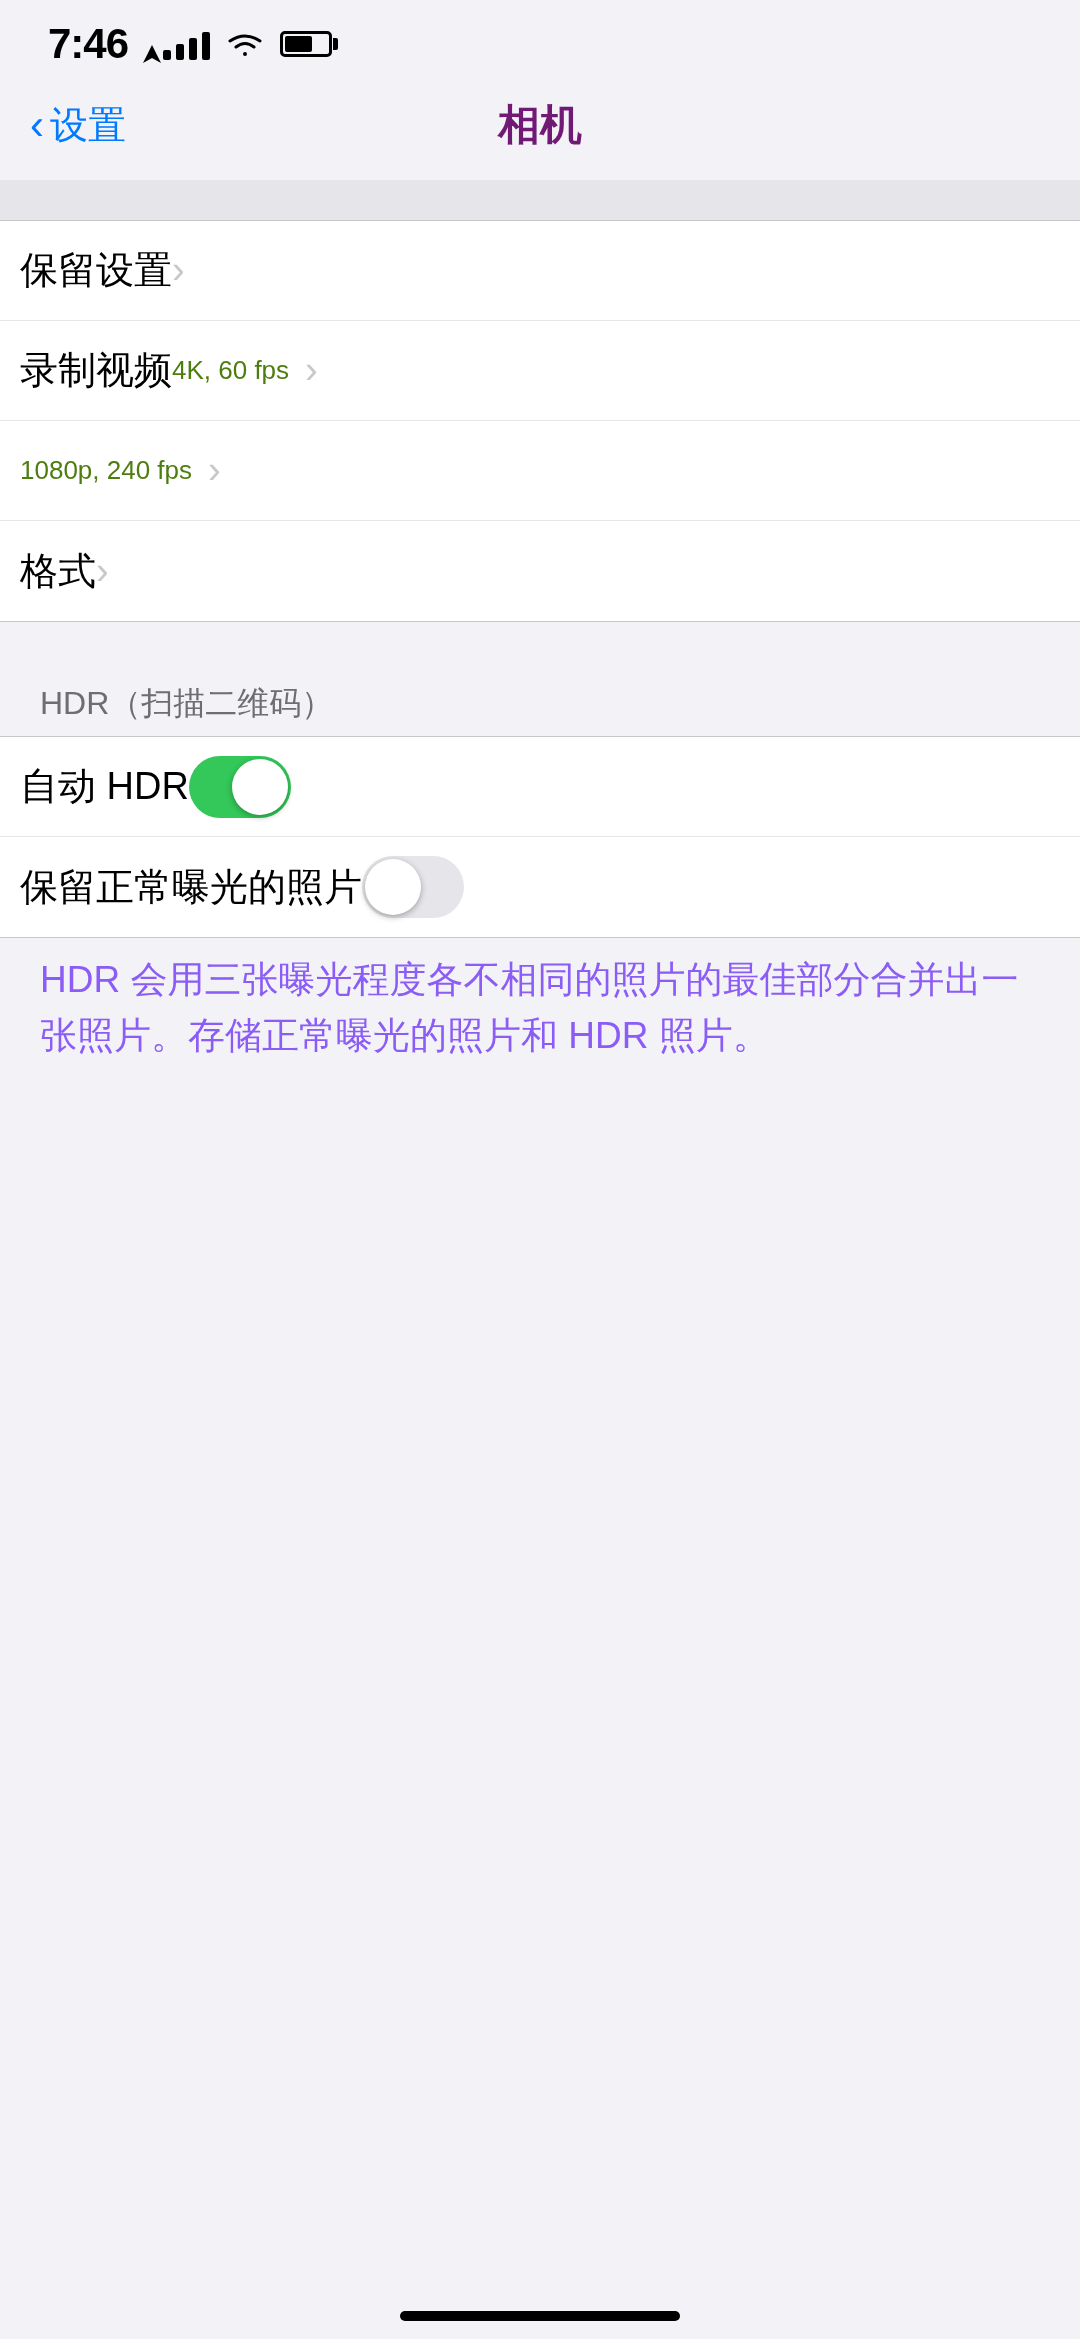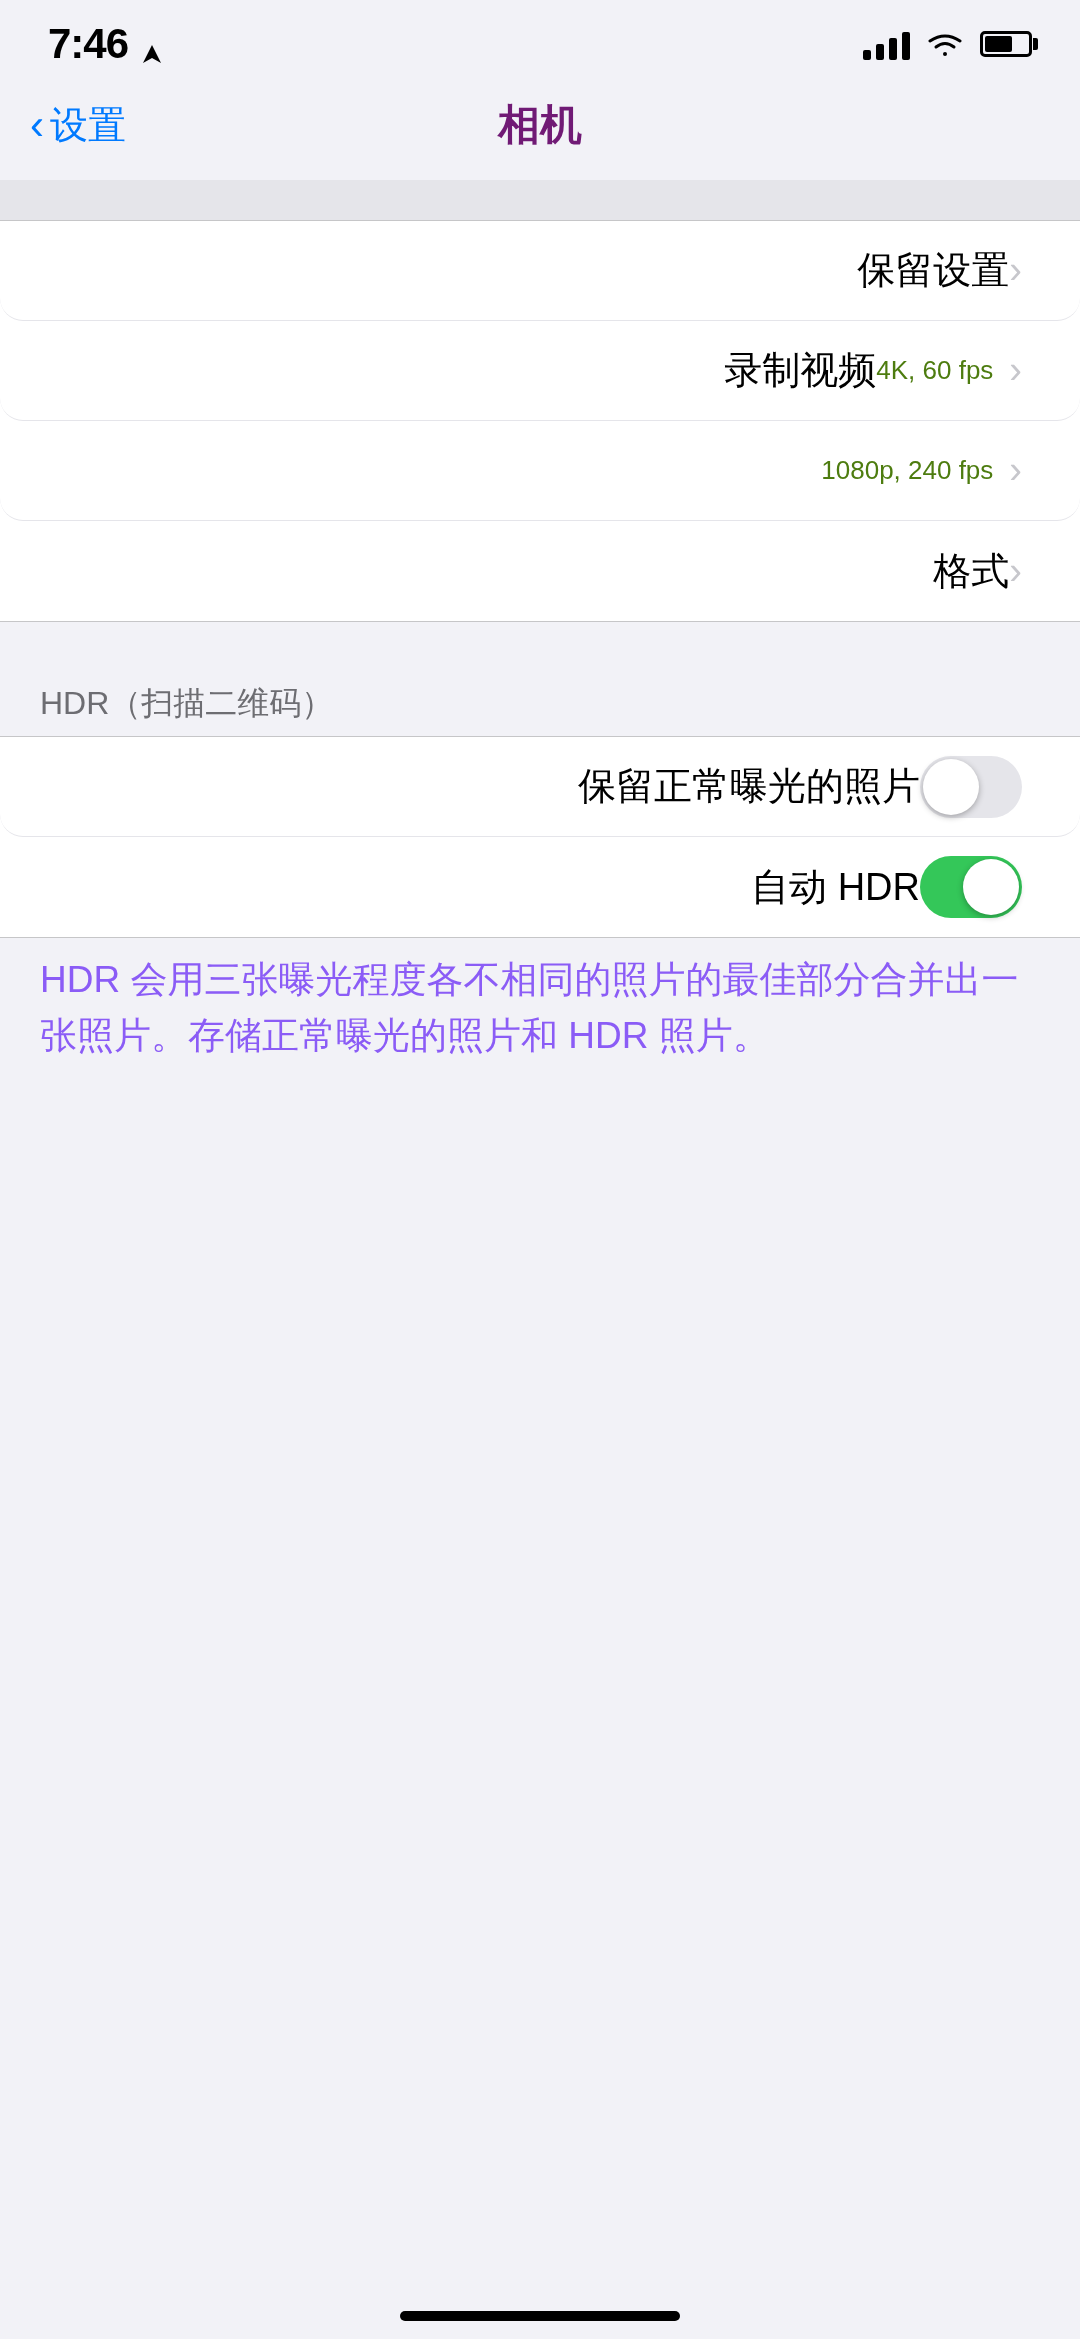--- a/index.html
+++ b/index.html
@@ -9,21 +9,21 @@
       width: 1080px;
       min-height: 2339px;
       background: #f2f2f7;
       font-family: -apple-system, "PingFang SC", "Helvetica Neue", sans-serif;
       color: #000;
     }
 
     
     .status-bar {
       display: flex;
-      justify-content: space-between;
+      justify-content: flex-start;
       align-items: center;
       padding: 18px 48px 10px 48px;
       background: #f2f2f7;
       height: 80px;
     }
     .status-time {
       font-size: 42px;
       font-weight: 600;
       letter-spacing: -1px;
     }
@@ -124,26 +124,25 @@
     .settings-group {
       background: #fff;
       border-top: 1px solid #c6c6c8;
       border-bottom: 1px solid #c6c6c8;
       margin-bottom: 0;
     }
 
     .settings-row {
       display: flex;
       align-items: center;
-      justify-content: flex-end;
-      padding: 0 58px;
+      justify-content: flex-start;
+      padding: 0 20px;
       min-height: 100px;
       border-bottom: 1px solid #e5e5ea;
       background: #fff;
-      border-radius: 23px;
     }
     .settings-row:last-child {
       border-bottom: none;
     }
 
     .row-label {
       font-size: 38px;
       color: #000;
     }
 
@@ -308,36 +307,36 @@
 
 <div class="gap-section"></div>
 
 <div class="section-header">
   <span class="section-header-text">HDR（扫描二维码）</span>
 </div>
 
 <div class="settings-group">
 
   <div class="settings-row">
+    <span class="row-label">自动 HDR</span>
+    <div class="row-right">
+      <div class="toggle on">
+        <div class="toggle-thumb"></div>
+      </div>
+    </div>
+  </div>
+
+  <div class="settings-row">
     <span class="row-label">保留正常曝光的照片</span>
     <div class="row-right">
       <div class="toggle off">
         <div class="toggle-thumb"></div>
       </div>
     </div>
   </div>
-
-  <div class="settings-row">
-    <span class="row-label">自动 HDR</span>
-    <div class="row-right">
-      <div class="toggle on">
-        <div class="toggle-thumb"></div>
-      </div>
-    </div>
-  </div>
 </div>
 
 <div class="section-footer">
   <span class="section-footer-text">HDR 会用三张曝光程度各不相同的照片的最佳部分合并出一张照片。存储正常曝光的照片和 HDR 照片。</span>
 </div>
 
 <div style="height: 800px; background: #f2f2f7;"></div>
 <div class="home-indicator"></div>
 
 </body></html>

